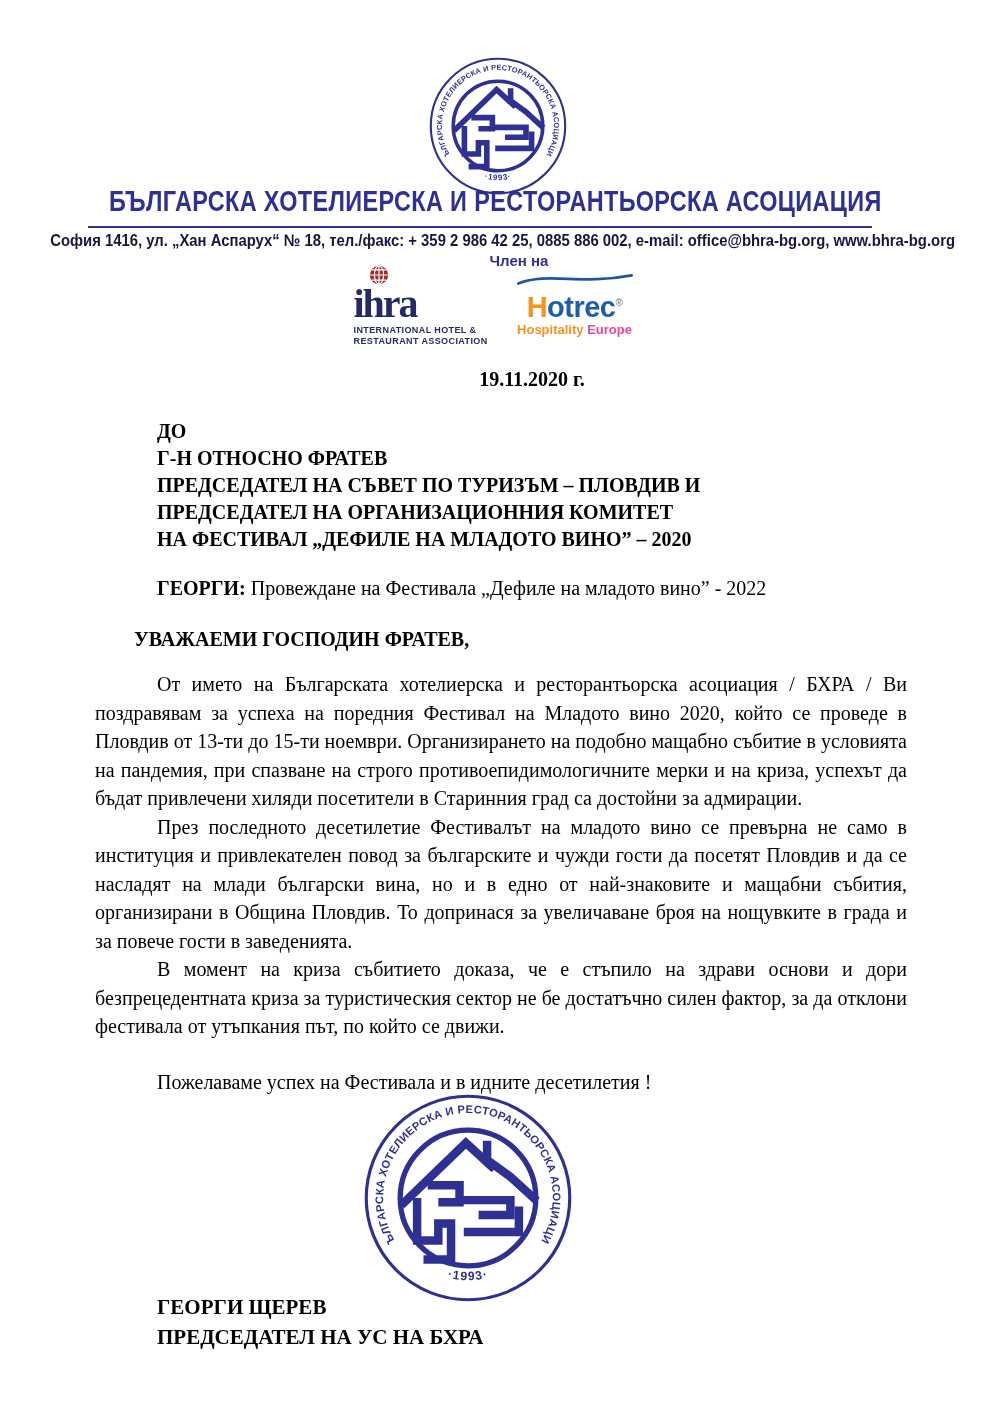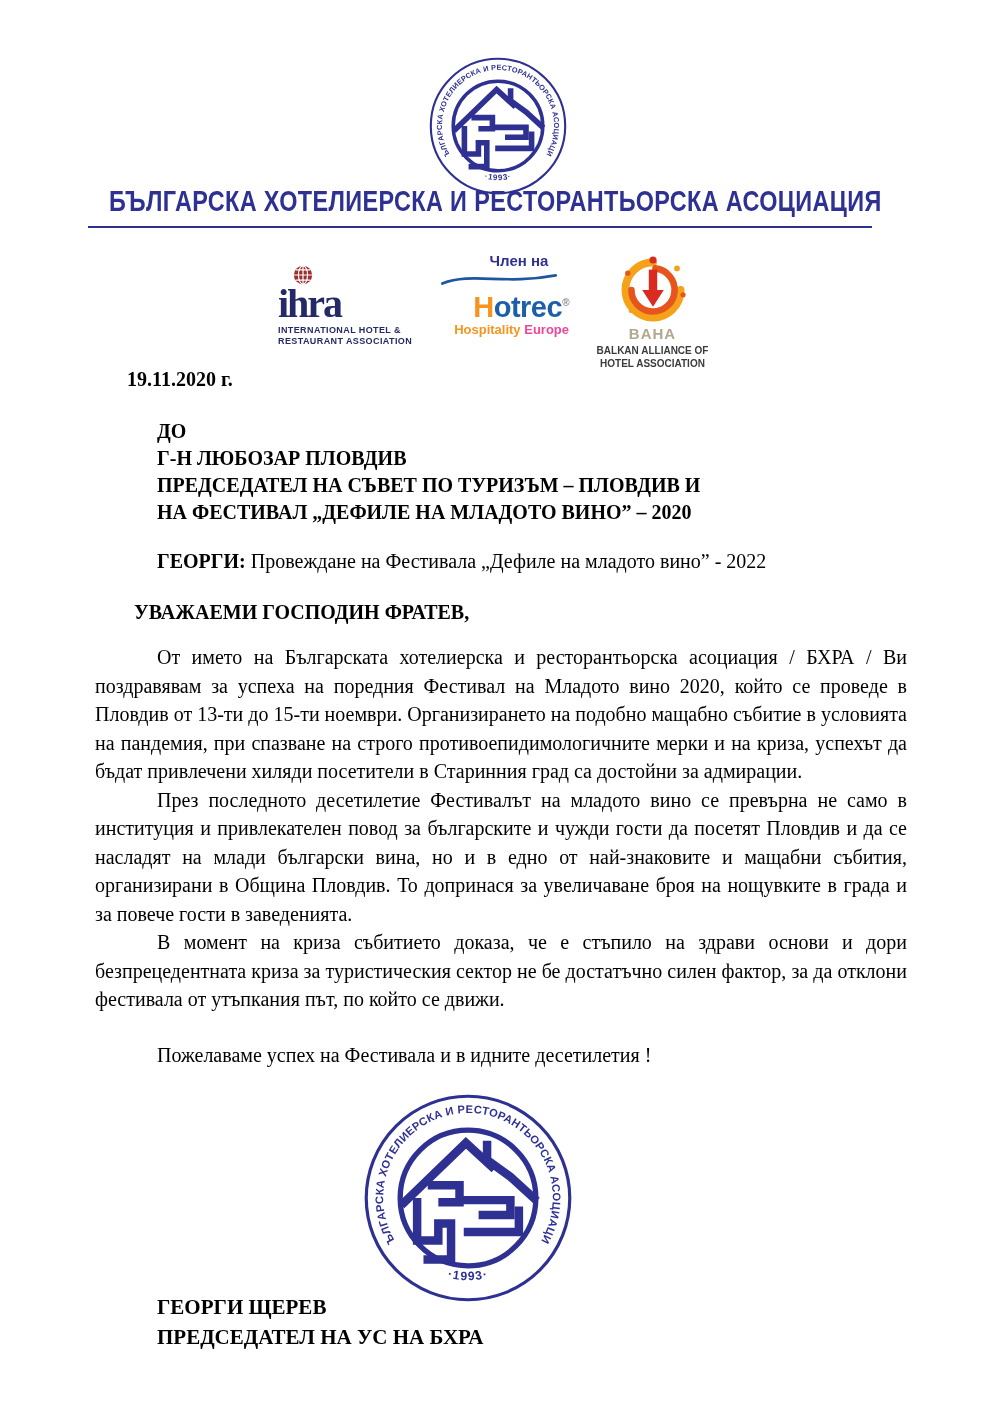--- a/index.html
+++ b/index.html
@@ -41,36 +41,36 @@
     display:flex;justify-content:center;align-items:flex-start;gap:16px;
     font-family:"Liberation Sans",sans-serif;
   }
   .p-ihra{width:135px;padding-left:6px;}
   .p-ihra .globe{display:block;margin:2px 0 0 14px;width:22px;height:22px;}
   .p-ihra .mark{
     font-family:"Liberation Serif",serif;font-weight:bold;
     font-size:40px;line-height:36px;letter-spacing:-2px;color:#252a66;
   }
   .p-ihra .cap{font-size:9px;font-weight:bold;letter-spacing:.4px;color:#252a66;line-height:11px;margin-top:3px;}
-  .p-hotrec{width:140px;text-align:right;margin-top:8px;}
+  .p-hotrec{width:140px;text-align:center;margin-top:8px;}
   .p-hotrec .wave{width:130px;height:18px;display:block;margin:0 auto;}
   .p-hotrec .mark{font-size:29px;font-weight:bold;line-height:30px;letter-spacing:-.5px;}
   .p-hotrec .h{color:#f7941d;}
   .p-hotrec .rest{color:#1c5fa8;}
   .p-hotrec .reg{font-size:10px;color:#8a8a8a;vertical-align:super;}
   .p-hotrec .cap{font-size:13px;font-weight:bold;line-height:15px;}
   .p-hotrec .cap .o{color:#f7941d;}
   .p-hotrec .cap .b{color:#ec4899;}
   .p-baha{width:135px;text-align:center;margin-top:-8px;}
   .p-baha .emblem{width:72px;height:72px;display:block;margin:0 auto;}
   .p-baha .abbr{font-size:15px;font-weight:bold;letter-spacing:1px;color:#b3a78e;line-height:15px;}
   .p-baha .cap{font-size:10px;font-weight:bold;color:#3b3b3b;line-height:13px;margin-top:3px;}
   
   .body-block{position:absolute;left:95px;top:366px;width:812px;font-size:20px;}
-  .date-line{margin:0 0 0 32px;font-weight:bold;line-height:27px;}
+  .date-line{margin:0 0 0 62px;font-weight:bold;line-height:27px;text-align:center;}
   .recipient{margin:25px 0 12px 62px;font-weight:bold;line-height:27px;}
   .subject{margin:22px 0 0 62px;line-height:27px;}
   .subject .lbl{font-weight:bold;}
   .salutation{margin:24px 0 0 39px;font-weight:bold;line-height:27px;}
   .para{margin:17px 0 0 0;text-indent:62px;text-align:justify;line-height:28.5px;}
   .para + .para{margin-top:0;}
   .closing{margin:27px 0 0 62px;line-height:28px;}
   
   .stamp{position:absolute;left:362px;top:1092px;width:212px;height:212px;}
   .signature{position:absolute;left:157px;top:1292px;font-weight:bold;font-size:21px;line-height:30px;}
@@ -108,20 +108,23 @@
 
   <svg class="top-logo" viewBox="0 0 200 200">
     <use href="#bhra-seal"></use>
   </svg>
 
   <div class="org-title">
     <span class="squeeze">БЪЛГАРСКА ХОТЕЛИЕРСКА И РЕСТОРАНТЬОРСКА АСОЦИАЦИЯ</span>
   </div>
   <div class="title-rule"></div>
 
+  <div class="addr-line">
+    <span class="squeeze">София 1416, ул. „Хан Аспарух“ № 18, тел./факс: + 359 2 986 42 25, 0885 886 002, e-mail: office@bhra-bg.org, www.bhra-bg.org</span>
+  </div>
 
   <div class="member-label">Член на</div>
 
   <div class="partners">
 
     <div class="p-ihra">
       <svg class="globe" viewBox="0 0 24 24">
         <circle cx="12" cy="12" r="10" fill="#9e2f2f"></circle>
         <g stroke="#ffffff" stroke-width="1.3" fill="none">
           <path d="M2,12 H22 M12,2 V22 M4,6.5 H20 M4,17.5 H20"></path>
@@ -136,48 +139,31 @@
     </div>
 
     <div class="p-hotrec">
       <svg class="wave" viewBox="0 0 130 20">
         <path d="M2,15 C35,2 70,17 128,6" stroke="#2056a0" stroke-width="3" fill="none" stroke-linecap="round"></path>
       </svg>
       <div class="mark"><span class="h">H</span><span class="rest">otrec</span><span class="reg">®</span></div>
       <div class="cap"><span class="o">Hospitality</span><span class="b"> Europe</span></div>
     </div>
 
-    <div class="p-baha">
-      <svg class="emblem" viewBox="0 0 60 60">
-        <path d="M30,7 a23,23 0 1 0 23,23" stroke="#f5a21b" stroke-width="6.5" fill="none" stroke-linecap="round"></path>
-        <path d="M32,12 a18,18 0 1 1 -20,18" stroke="#e8541d" stroke-width="5.5" fill="none" stroke-linecap="round"></path>
-        <circle cx="30" cy="5" r="3" fill="#d92b1f"></circle>
-        <circle cx="50" cy="12" r="2.4" fill="#f5a21b"></circle>
-        <circle cx="9" cy="16" r="2.2" fill="#e8541d"></circle>
-        <circle cx="55" cy="34" r="2.2" fill="#e8541d"></circle>
-        <circle cx="12" cy="47" r="2.2" fill="#f5a21b"></circle>
-        <path d="M30,13 V31" stroke="#d92b1f" stroke-width="7" stroke-linecap="butt"></path>
-        <path d="M21,30 L39,30 L30,44 Z" fill="#d92b1f"></path>
-      </svg>
-      <div class="abbr">BAHA</div>
-      <div class="cap">
-        <div>BALKAN ALLIANCE OF</div>
-        <div>HOTEL ASSOCIATION</div>
-      </div>
-    </div>
 
   </div>
 
   <div class="body-block">
     <div class="date-line">19.11.2020 г.</div>
 
     <div class="recipient">
       <div>ДО</div>
-      <div>Г-Н ЛЮБОЗАР ПЛОВДИВ</div>
+      <div>Г-Н ОТНОСНО ФРАТЕВ</div>
       <div>ПРЕДСЕДАТЕЛ НА СЪВЕТ ПО ТУРИЗЪМ – ПЛОВДИВ И</div>
+      <div>ПРЕДСЕДАТЕЛ НА ОРГАНИЗАЦИОННИЯ КОМИТЕТ</div>
       <div>НА ФЕСТИВАЛ „ДЕФИЛЕ НА МЛАДОТО ВИНО” – 2020</div>
     </div>
 
     <div class="subject"><span class="lbl">ГЕОРГИ:</span><span> Провеждане на Фестивала „Дефиле на младото вино” - 2022</span></div>
 
     <div class="salutation">УВАЖАЕМИ ГОСПОДИН ФРАТЕВ,</div>
 
     <p class="para">От името на Българската хотелиерска и ресторантьорска асоциация / БХРА / Ви поздравявам за успеха на поредния Фестивал на Младото вино 2020, който се проведе в Пловдив от 13-ти до 15-ти ноември. Организирането на подобно мащабно събитие в условията на пандемия, при спазване на строго противоепидимологичните мерки и на криза, успехът да бъдат привлечени хиляди посетители в Старинния град са достойни за адмирации.</p>
     <p class="para">През последното десетилетие Фестивалът на младото вино се превърна не само в институция и привлекателен повод за българските и чужди гости да посетят Пловдив и да се насладят на млади български вина, но и в едно от най-знаковите и мащабни събития, организирани в Община Пловдив. То допринася за увеличаване броя на нощувките в града и за повече гости в заведенията.</p>
     <p class="para">В момент на криза събитието доказа, че е стъпило на здрави основи и дори безпрецедентната криза за туристическия сектор не бе достатъчно силен фактор, за да отклони фестивала от утъпкания път, по който се движи.</p>

